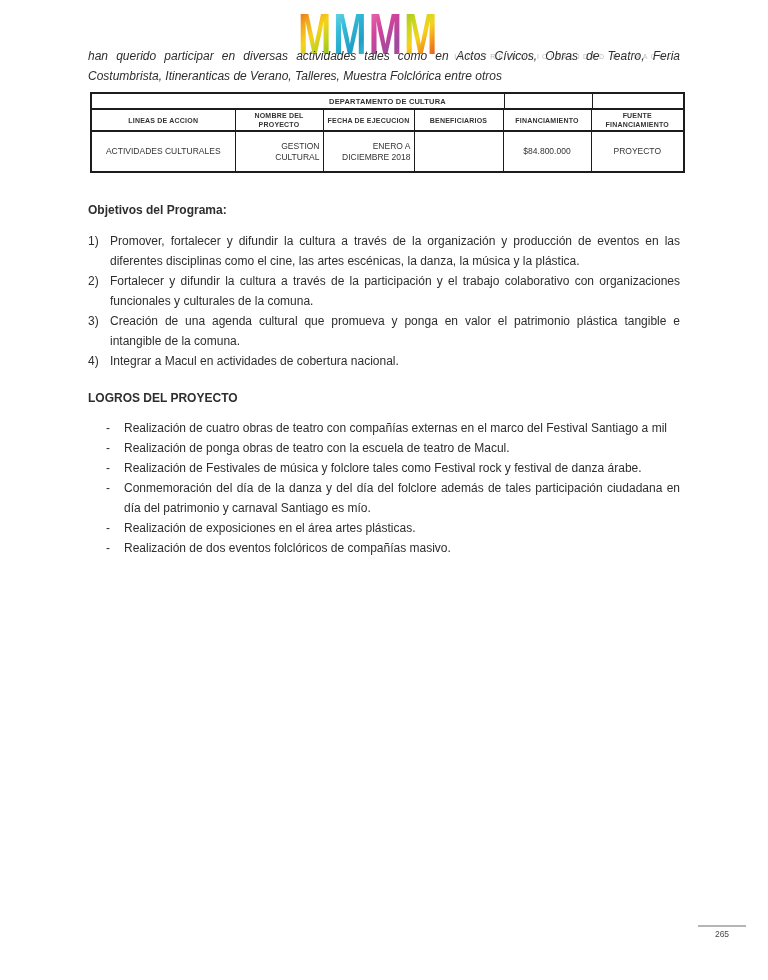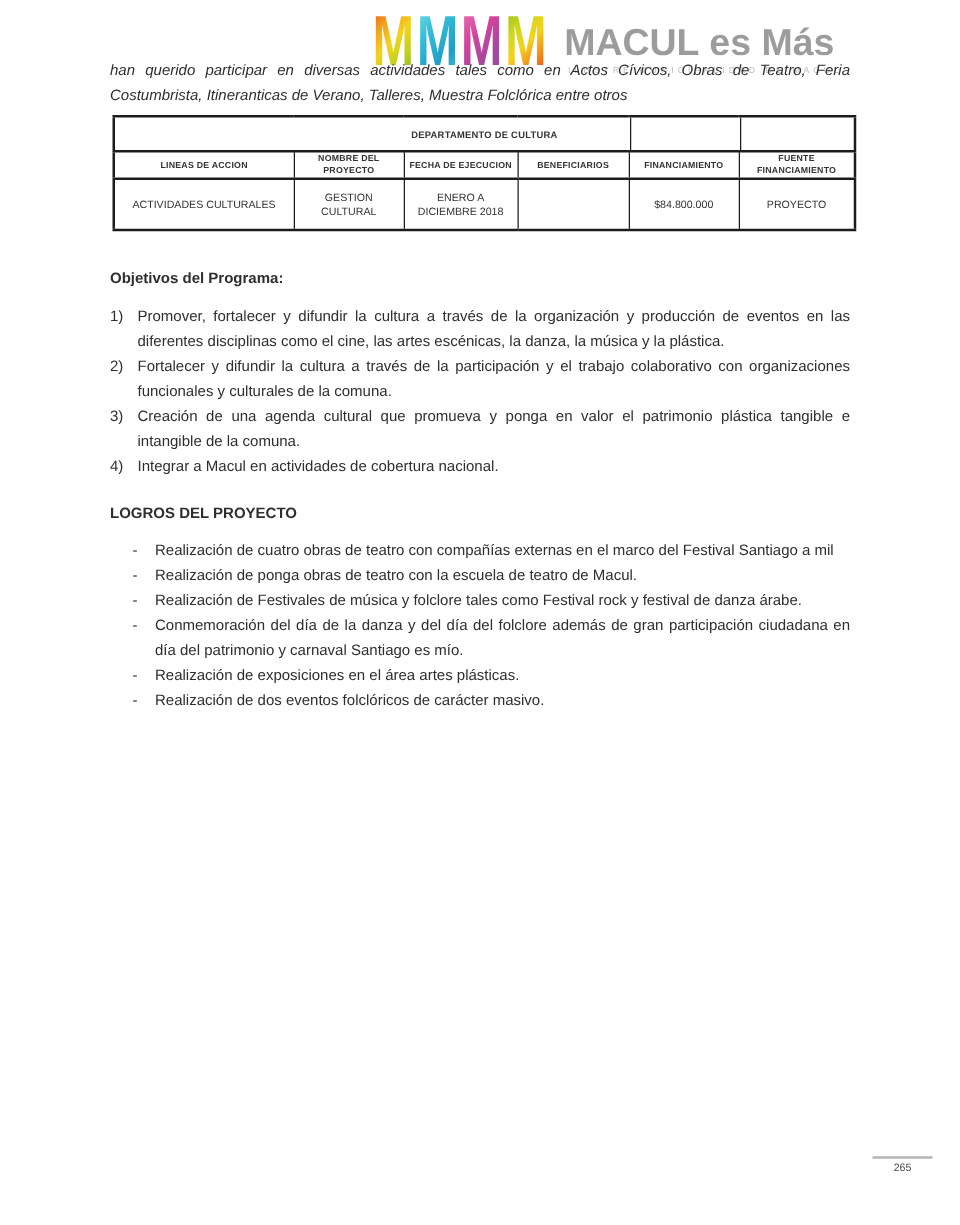--- a/index.html
+++ b/index.html
@@ -63,38 +63,38 @@
   }
   td {
     border:1px solid #1c1c1c;
     border-top-width:2px; border-bottom-width:2px;
     vertical-align:middle;
     text-align:center;
     overflow:hidden;
   }
   .t-title {
     position:relative;
-    height:28px;
+    height:16px;
     font-size:7.5px; font-weight:bold; line-height:9px;
     letter-spacing:0.2px;
   }
   .t-title .vsep { position:absolute; top:0; bottom:0; width:1px; background:#1c1c1c; }
   .t-title .vsep.s1 { left:412px; }
   .t-title .vsep.s2 { left:500px; }
   .t-head td {
     height:22px;
     font-size:7px; font-weight:bold; line-height:9px;
     padding:1px 3px; letter-spacing:0.2px;
   }
   .t-data td {
     height:41px;
     font-size:8.5px; line-height:11px;
     padding:1px 3px;
   }
-  .t-data td.cell-left { text-align:center; }
+  .t-data td.cell-left { text-align:right; }
 
   
   .sec-heading { font-weight:bold; }
   .h-objetivos { margin-top:27px; }
   .h-logros { margin-top:17px; }
   .numlist { margin-top:11px; }
   .nitem { display:flex; }
   .nitem .num { flex:none; width:22px; }
   .nitem .txt { flex:1; text-align:justify; }
   .dashlist { margin-top:10px; padding-left:18px; }
@@ -118,21 +118,20 @@
 <div class="page">
 
   <div class="logo">
     <div class="logo-ms">
       <span class="m m1">M</span>
       <span class="m m2">M</span>
       <span class="m m3">M</span>
       <span class="m m4">M</span>
     </div>
     <div class="logo-text">
-      <div class="logo-title">MACUL es Más</div>
       <div class="logo-subtitle">ILUSTRE MUNICIPALIDAD DE MACUL</div>
     </div>
   </div>
 
   <div class="content">
 
     <p class="para p1">han querido participar en diversas actividades tales como en Actos Cívicos, Obras de Teatro, Feria Costumbrista, Itineranticas de Verano, Talleres, Muestra Folclórica entre otros</p>
 
 
     <div class="tbl-wrap">
@@ -201,29 +200,29 @@
       <div class="ditem">
         <span class="dash">-</span>
         <span class="txt">Realización de ponga obras de teatro con la escuela de teatro de Macul.</span>
       </div>
       <div class="ditem">
         <span class="dash">-</span>
         <span class="txt">Realización de Festivales de música y folclore tales como Festival rock y festival de danza árabe.</span>
       </div>
       <div class="ditem">
         <span class="dash">-</span>
-        <span class="txt">Conmemoración del día de la danza y del día del folclore además de gran participación ciudadana en día del patrimonio y carnaval Santiago es mío.</span>
+        <span class="txt">Conmemoración del día de la danza y del día del folclore además de tales participación ciudadana en día del patrimonio y carnaval Santiago es mío.</span>
       </div>
       <div class="ditem">
         <span class="dash">-</span>
         <span class="txt">Realización de exposiciones en el área artes plásticas.</span>
       </div>
       <div class="ditem">
         <span class="dash">-</span>
-        <span class="txt">Realización de dos eventos folclóricos de carácter masivo.</span>
+        <span class="txt">Realización de dos eventos folclóricos de compañías masivo.</span>
       </div>
     </div>
 
   </div>
 
   <div class="footer-rule"></div>
   <div class="footer-page">265</div>
 
 </div>
 

